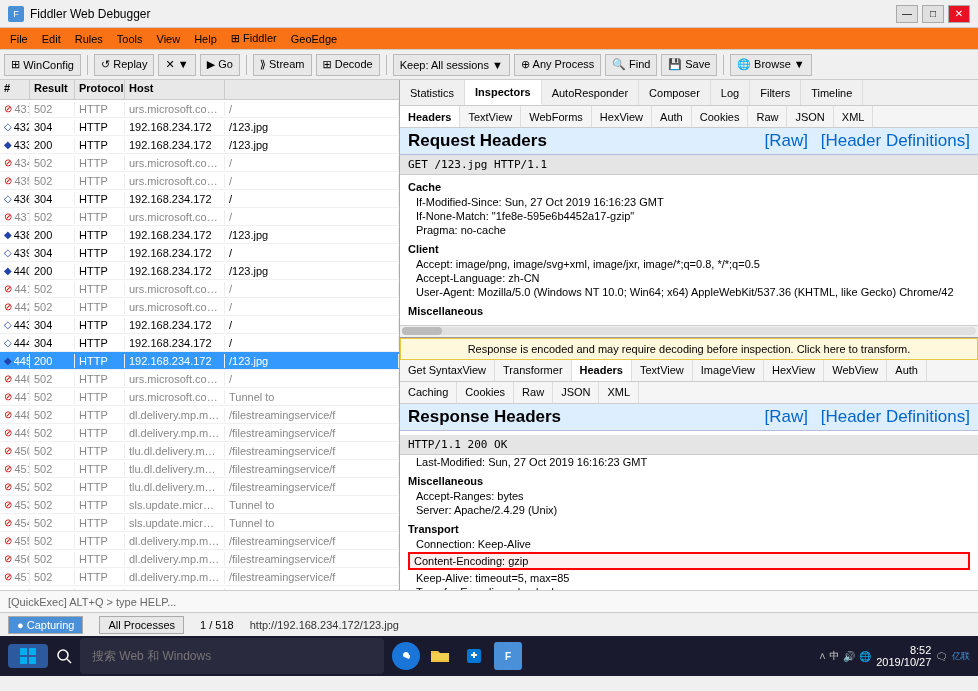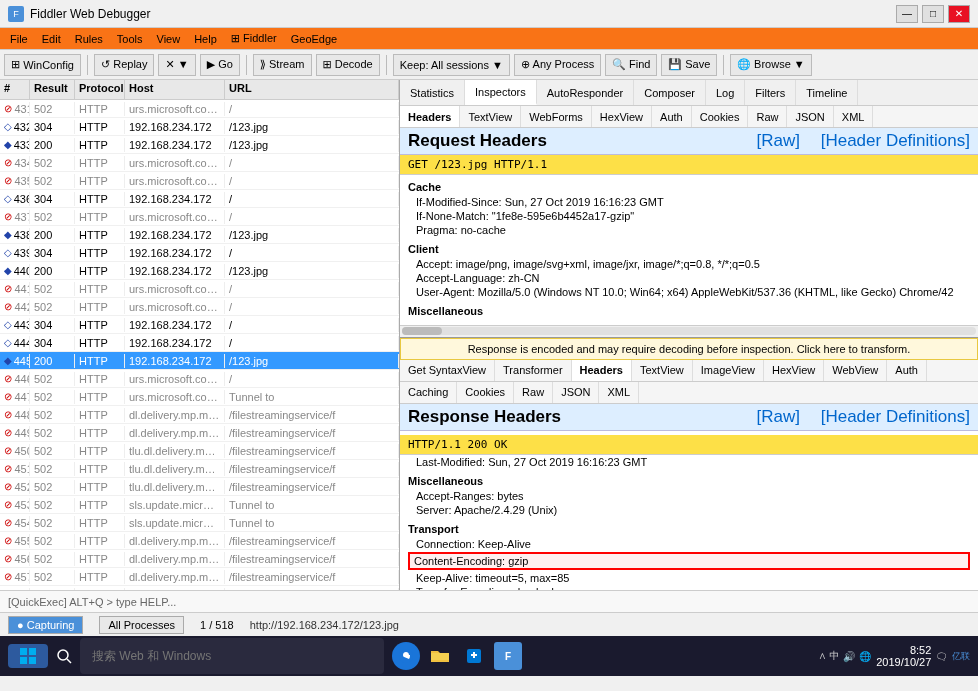--- a/index.html
+++ b/index.html
@@ -112,21 +112,21 @@
       border-bottom: 1px solid #ccc;
       height: 26px;
     }
     .insp-tab {
       padding: 4px 10px;
       font-size: 11px;
       cursor: pointer;
       border-right: 1px solid #ddd;
       display: flex; align-items: center;
     }
-    .insp-tab.active { background: white; border-bottom: 2px solid white; font-weight: normal; }
+    .insp-tab.active { background: white; border-bottom: 2px solid white; font-weight: bold; }
     
     
     .request-section { flex: 1; overflow: hidden; display: flex; flex-direction: column; border-bottom: 1px solid #999; }
     
     .section-tabs {
       display: flex;
       background: #f5f5f5;
       border-bottom: 1px solid #ccc;
       height: 22px;
     }
@@ -143,24 +143,24 @@
       display: flex;
       background: #ddeeff;
       border-bottom: 1px solid #bbd;
       padding: 3px 8px;
       font-size: 17px;
       font-weight: bold;
       justify-content: space-between;
       align-items: center;
     }
     .section-header-links { font-weight: normal; color: #0066cc; }
-    .section-header-link { color: #0066cc; cursor: pointer; margin-left: 16px; }
+    .section-header-link { color: #0066cc; cursor: pointer; margin-left: 8px; }
     
     .request-line {
-      background: #fde047;
+      background: #e5e5e5;
       padding: 3px 8px;
       font-family: monospace;
       font-size: 11px;
       border-bottom: 1px solid #ccc;
     }
     
     .headers-content { flex: 1; overflow-y: auto; padding: 4px 0; }
     .header-group { margin-bottom: 4px; }
     .header-group-title { font-weight: bold; padding: 2px 8px; font-size: 11px; }
     .header-row { padding: 1px 16px; font-size: 11px; }
@@ -343,21 +343,20 @@
 </div>
 
 <div class="main-split" style="height: 510px;">
 
   <div class="left-panel">
     <div class="table-header">
       <div class="th-col th-col-num">#</div>
       <div class="th-col th-col-result">Result</div>
       <div class="th-col th-col-protocol">Protocol</div>
       <div class="th-col th-col-host">Host</div>
-      <div class="th-col th-col-url">URL</div>
     </div>
     <div class="table-body" id="table-body">
     <div class="table-row row-502">
       <div class="td-col td-num">
         <span style="color:#cc0000; font-size:10px;">⊘</span>
         431
       </div>
       <div class="td-col td-result">502</div>
       <div class="td-col td-protocol">HTTP</div>
       <div class="td-col td-host" title="urs.microsoft.com:4...">urs.microsoft.com:4...</div>

